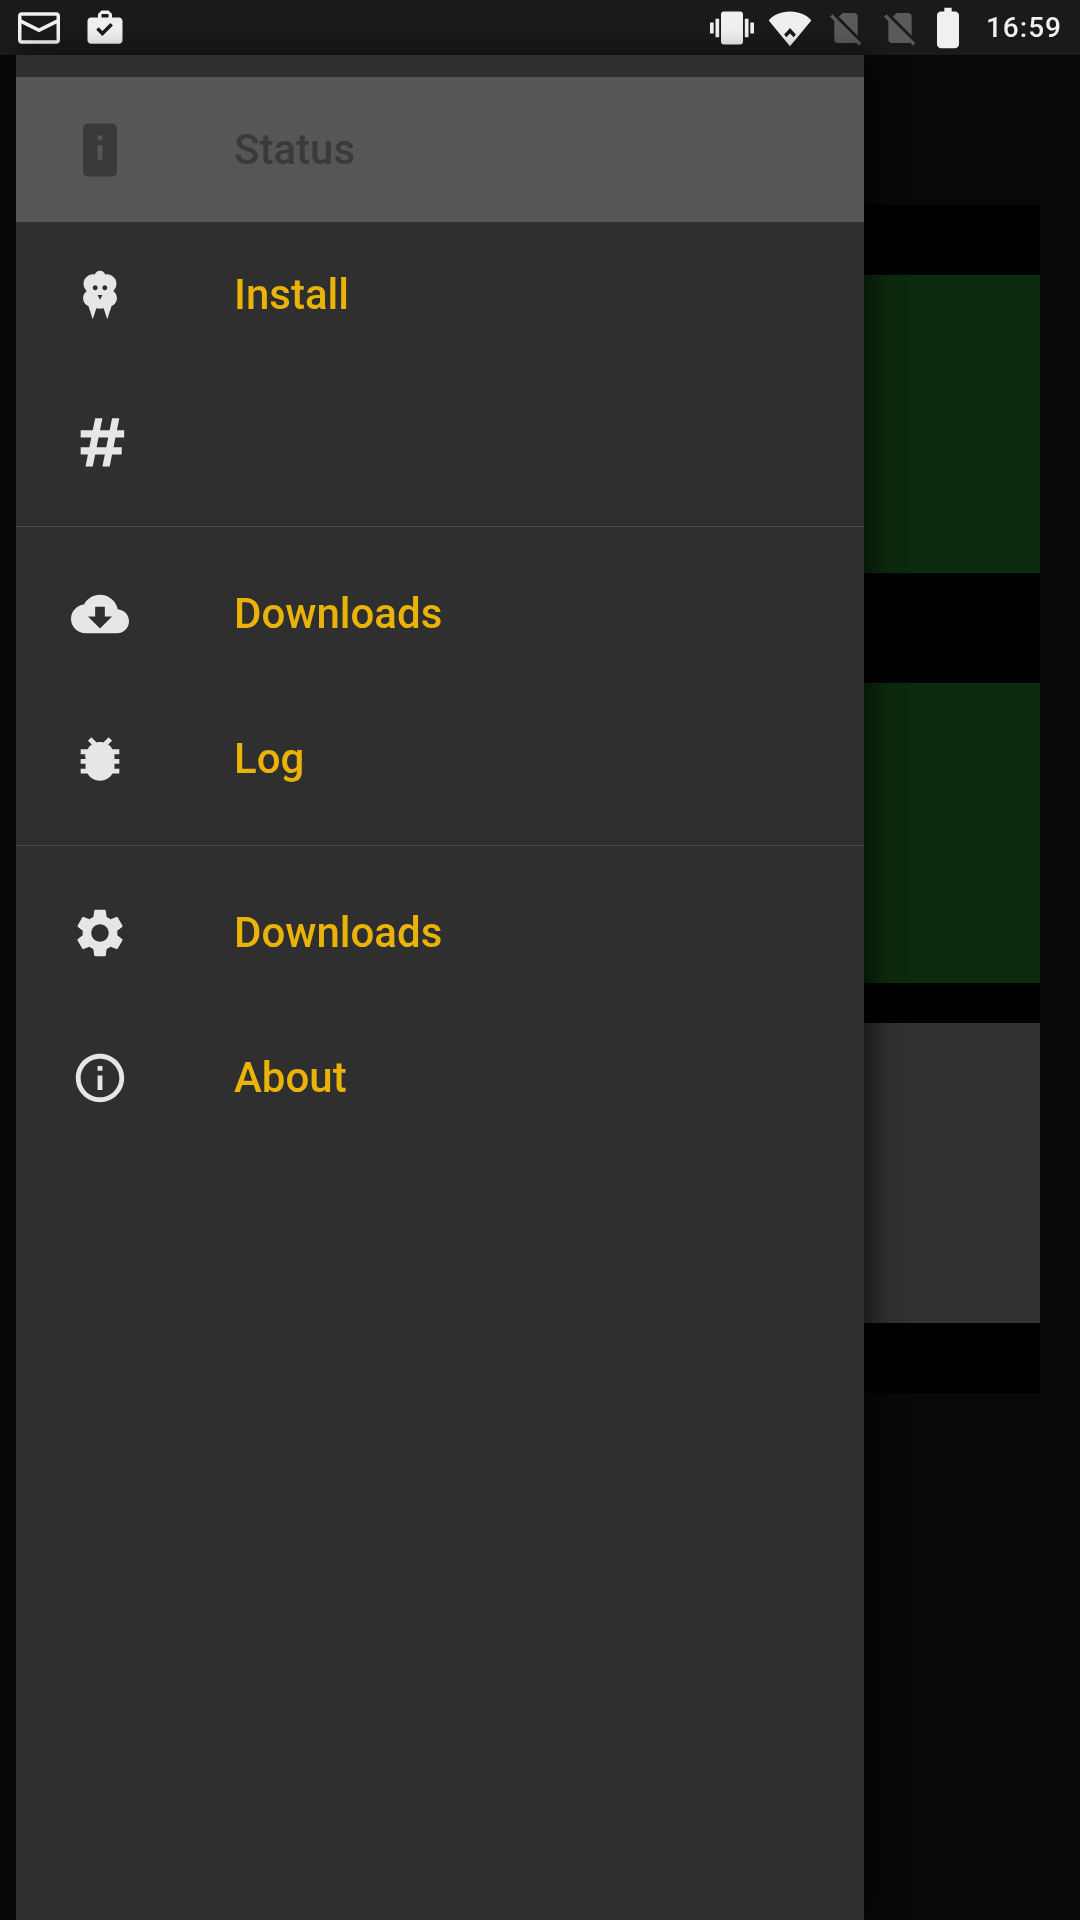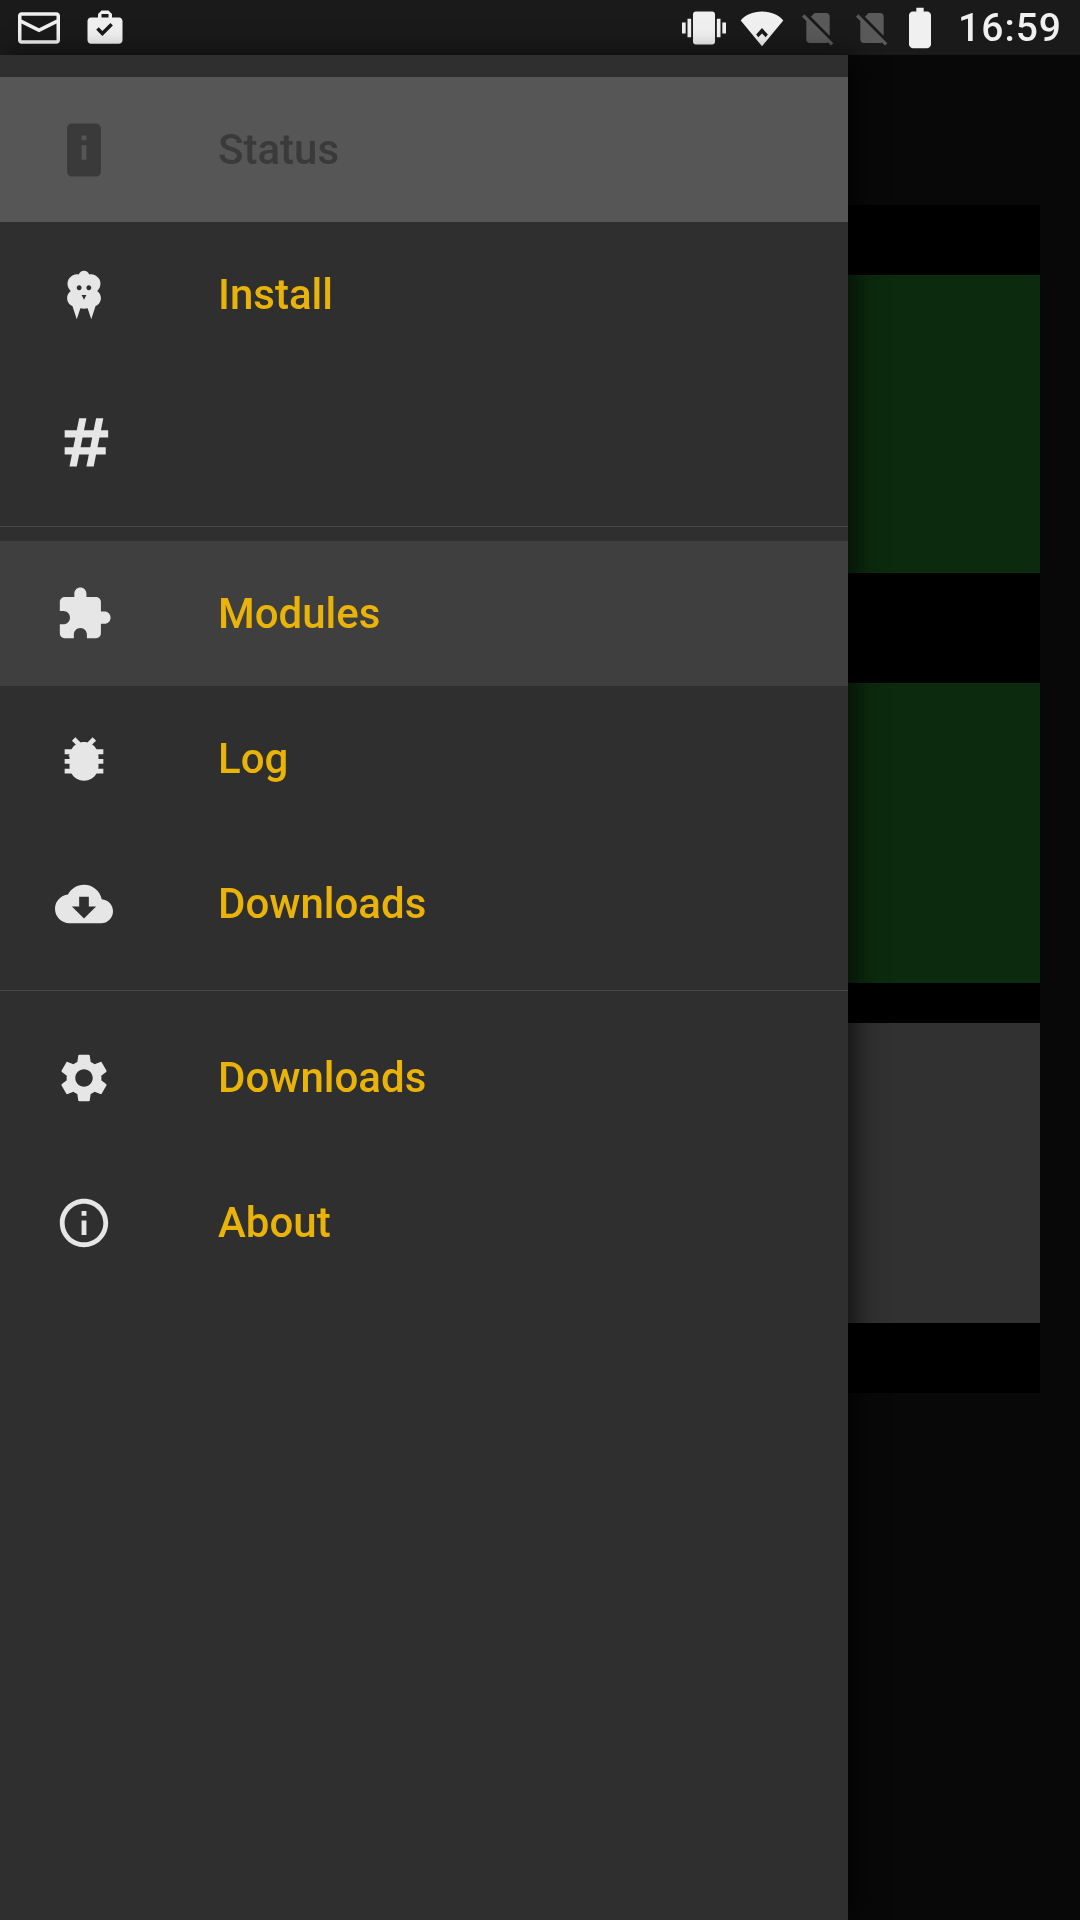--- a/index.html
+++ b/index.html
@@ -4,21 +4,21 @@
   <style>
     * { box-sizing:border-box; margin:0; padding:0; font-family:Roboto,-apple-system,BlinkMacSystemFont,"Segoe UI",Helvetica,Arial,sans-serif; }
     html,body { width:1080px; height:1920px; background:#0a0a0a; overflow:hidden; position:relative; }
 
     
     .status-bar { position:absolute; top:0; left:0; width:1080px; height:55px; background:#1a1a1a; display:flex; align-items:center; color:#f0f0f0; padding:0 18px; }
     .status-left { display:flex; align-items:center; gap:24px; }
     .status-right { margin-left:auto; display:flex; align-items:center; gap:14px; }
     .status-bar svg { fill:#f0f0f0; display:block; }
     .status-bar .dim svg { fill:#5a5a5a; }
-    .clock { font-size:39px; font-weight:500; margin-left:10px; letter-spacing:1px; }
+    .clock { font-size:28px; font-weight:500; margin-left:10px; letter-spacing:1px; }
 
     
     .bg { position:absolute; top:55px; left:0; width:1080px; height:1865px; background:#121212; }
     .card { position:absolute; left:40px; width:1000px; background:#000; }
     .card .green { background:#1b5e20; width:100%; }
     .card1 { top:150px; height:518px; }
     .card1 .t { height:70px; }
     .card1 .green { height:298px; }
     .card1 .lbl { height:70px; display:flex; align-items:center; justify-content:center; color:#2e7d32; font-size:32px; font-weight:500; }
     .card2 { top:558px; height:520px; }
@@ -26,21 +26,21 @@
     .card2 .green { height:300px; }
     .card2 .b { height:70px; }
     .card3 { top:968px; width:1000px; background:#000; }
     .card3 .grey { background:#6d6d6d; height:300px; }
     .card3 .b { height:70px; }
 
     
     .scrim { position:absolute; top:55px; left:0; width:1080px; height:1865px; background:rgba(0,0,0,0.55); }
 
     
-    .drawer { position:absolute; top:55px; left:0; width:848px; height:1865px; background:#2f2f2f; box-shadow:8px 0 24px rgba(0,0,0,0.6); }
+    .drawer { position:absolute; top:55px; left:16px; width:848px; height:1865px; background:#2f2f2f; box-shadow:8px 0 24px rgba(0,0,0,0.6); }
     .drawer-spacer { height:22px; }
     .nav-row { height:145px; display:flex; align-items:center; }
     .nav-row.sel { background:#565656; }
     .nav-row.hi { background:#3f3f3f; }
     .nav-icon-slot { width:218px; display:flex; align-items:center; justify-content:flex-start; padding-left:55px; }
     .nav-icon-slot svg { width:58px; height:58px; fill:#e6e6e6; }
     .nav-row.sel .nav-icon-slot svg { fill:#3a3a3a; }
     .nav-label { font-size:42px; font-weight:500; color:#eab308; }
     .nav-row.sel .nav-label { color:#3a3a3a; }
     .nav-divider { height:1px; background:#4a4a4a; margin:14px 0; }
@@ -139,45 +139,37 @@
   <div class="nav-row">
     <span class="nav-icon-slot">
       <svg viewBox="0 0 24 24">
           <path d="M10 3L9 8H4v3h4.4l-.8 4H4v3h3l-1 5h3l1-5h4l-1 5h3l1-5h4v-3h-3.4l.8-4H22V8h-3l1-5h-3l-1 5h-4l1-5h-3zm1.4 8h4l-.8 4h-4l.8-4z"></path>
         </svg>
     </span>
   </div>
 
   <div class="nav-divider"></div>
 
-  <div class="nav-row hi">
+
+  <div class="nav-row">
     <span class="nav-icon-slot">
       <svg viewBox="0 0 24 24">
-          <path d="M20.5 11H19V7c0-1.1-.9-2-2-2h-4V3.5C13 2.1 11.9 1 10.5 1S8 2.1 8 3.5V5H4c-1.1 0-2 .9-2 2v3.8h1.5c1.5 0 2.7 1.2 2.7 2.7S5 16.2 3.5 16.2H2V20c0 1.1.9 2 2 2h3.8v-1.5c0-1.5 1.2-2.7 2.7-2.7s2.7 1.2 2.7 2.7V22H17c1.1 0 2-.9 2-2v-4h1.5c1.4 0 2.5-1.1 2.5-2.5S21.9 11 20.5 11z"></path>
+          <path d="M19.35 10.04C18.67 6.59 15.64 4 12 4 9.11 4 6.6 5.64 5.35 8.04 2.34 8.36 0 10.91 0 14c0 3.31 2.69 6 6 6h13c2.76 0 5-2.24 5-5 0-2.64-2.05-4.78-4.65-4.96zM17 13l-5 5-5-5h3V9h4v4h3z"></path>
         </svg>
     </span>
-    <span class="nav-label">Modules</span>
+    <span class="nav-label">Downloads</span>
   </div>
 
   <div class="nav-row">
     <span class="nav-icon-slot">
       <svg viewBox="0 0 24 24">
           <path d="M20 8h-2.81c-.45-.78-1.07-1.45-1.82-1.96L17 4.41 15.59 3l-2.17 2.17C12.96 5.06 12.49 5 12 5s-.96.06-1.41.17L8.41 3 7 4.41l1.62 1.63C7.88 6.55 7.26 7.22 6.81 8H4v2h2.09c-.05.33-.9.66-.09 1v1H4v2h2v1c0 .34.04.67.09 1H4v2h2.81c1.04 1.79 2.97 3 5.19 3s4.15-1.21 5.19-3H20v-2h-2.09c.05-.33.09-.66.09-1v-1h2v-2h-2v-1c0-.34-.04-.67-.09-1H20V8z"></path>
         </svg>
     </span>
     <span class="nav-label">Log</span>
-  </div>
-
-  <div class="nav-row">
-    <span class="nav-icon-slot">
-      <svg viewBox="0 0 24 24">
-          <path d="M19.35 10.04C18.67 6.59 15.64 4 12 4 9.11 4 6.6 5.64 5.35 8.04 2.34 8.36 0 10.91 0 14c0 3.31 2.69 6 6 6h13c2.76 0 5-2.24 5-5 0-2.64-2.05-4.78-4.65-4.96zM17 13l-5 5-5-5h3V9h4v4h3z"></path>
-        </svg>
-    </span>
-    <span class="nav-label">Downloads</span>
   </div>
 
   <div class="nav-divider"></div>
 
   <div class="nav-row">
     <span class="nav-icon-slot">
       <svg viewBox="0 0 24 24">
           <path d="M19.14 12.94c.04-.3.06-.61.06-.94 0-.32-.02-.64-.07-.94l2.03-1.58c.18-.14.23-.41.12-.61l-1.92-3.32c-.12-.22-.37-.29-.59-.22l-2.39.96c-.5-.38-1.03-.7-1.62-.94l-.36-2.54c-.04-.24-.24-.41-.48-.41h-3.84c-.24 0-.43.17-.47.41l-.36 2.54c-.59.24-1.13.57-1.62.94l-2.39-.96c-.22-.08-.47 0-.59.22L2.74 8.87c-.12.21-.08.47.12.61l2.03 1.58c-.05.3-.09.63-.09.94s.02.64.07.94l-2.03 1.58c-.18.14-.23.41-.12.61l1.92 3.32c.12.22.37.29.59.22l2.39-.96c.5.38 1.03.7 1.62.94l.36 2.54c.05.24.24.41.48.41h3.84c.24 0 .44-.17.47-.41l.36-2.54c.59-.24 1.13-.56 1.62-.94l2.39.96c.22.08.47 0 .59-.22l1.92-3.32c.12-.22.07-.47-.12-.61l-2.01-1.58zM12 15.6c-1.98 0-3.6-1.62-3.6-3.6s1.62-3.6 3.6-3.6 3.6 1.62 3.6 3.6-1.62 3.6-3.6 3.6z"></path>
         </svg>
     </span>

